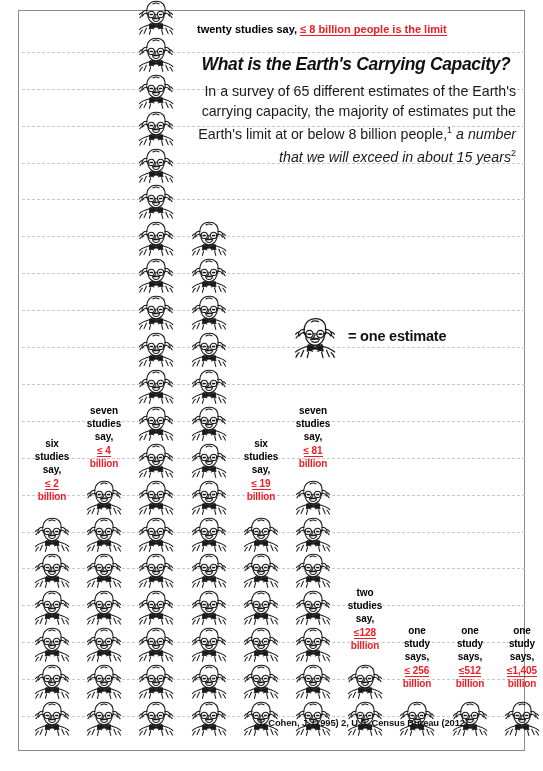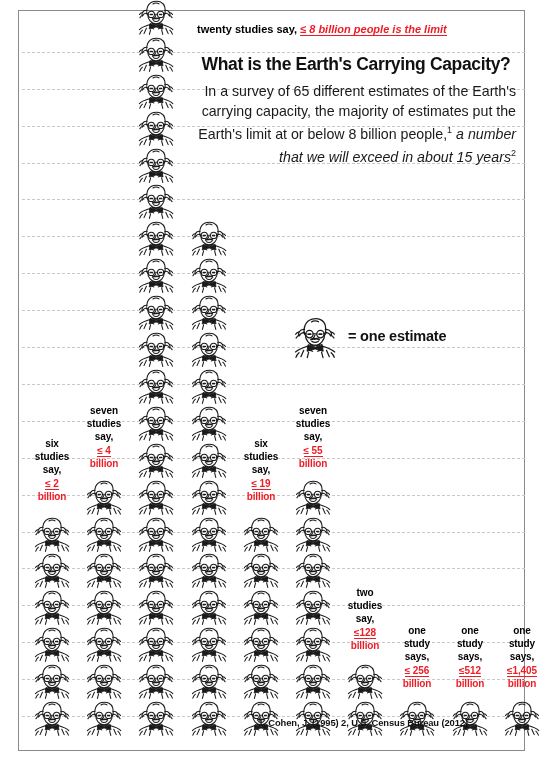--- a/index.html
+++ b/index.html
@@ -49,38 +49,39 @@
 
   
   .callout{
     position:absolute;
     font-family:"Liberation Sans", sans-serif;
     font-weight:700;
     font-size:11px;
     color:#000;
     white-space:nowrap;
   }
-  .callout .red{color:#ee1c25;font-style:italic;}
+  .callout .red{color:#ee1c25;}
   .callout .ul{border-bottom:1.2px solid #ee1c25;}
 
   
   #headline{
     position:absolute;
     left:196px;top:54px;width:320px;
     text-align:right;
   }
   #title{
     font-family:"Liberation Sans", sans-serif;
     font-weight:bold;
     font-size:17.5px;
     line-height:21px;
     letter-spacing:-0.35px;
     color:#111;
     text-align:center;
     margin:0 0 7px 0;
+    font-style:italic;
   }
   #subtitle{
     font-family:"Liberation Sans", sans-serif;
     font-size:14.2px;
     line-height:19.5px;
     color:#1a1a1a;
     text-align:right;
     margin:0;
   }
   #subtitle .ital{font-style:italic;text-align:right;}
@@ -3606,21 +3607,21 @@
         <div>six</div>
         <div>studies</div>
         <div>say,</div>
         <div class="amt"><span class="le">≤ 19</span></div>
         <div class="amt">billion</div>
       </div>
       <div class="lbl" style="width: 50px; left: 288px; top: 404px;">
         <div>seven</div>
         <div>studies</div>
         <div>say,</div>
-        <div class="amt"><span class="le">≤ 55</span></div>
+        <div class="amt"><span class="le">≤ 81</span></div>
         <div class="amt">billion</div>
       </div>
       <div class="lbl" style="width: 50px; left: 340px; top: 586px;">
         <div>two</div>
         <div>studies</div>
         <div>say,</div>
         <div class="amt"><span class="le">≤128</span></div>
         <div class="amt">billion</div>
       </div>
       <div class="lbl" style="width: 50px; left: 392px; top: 624px;">

